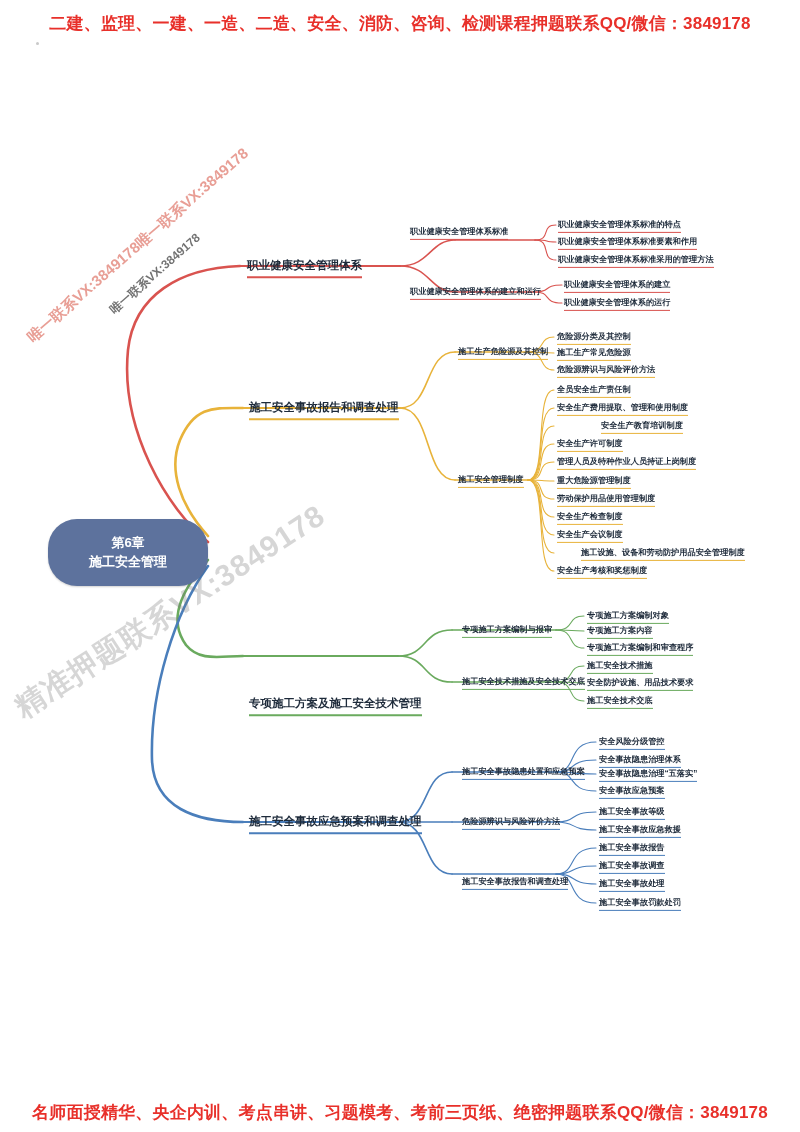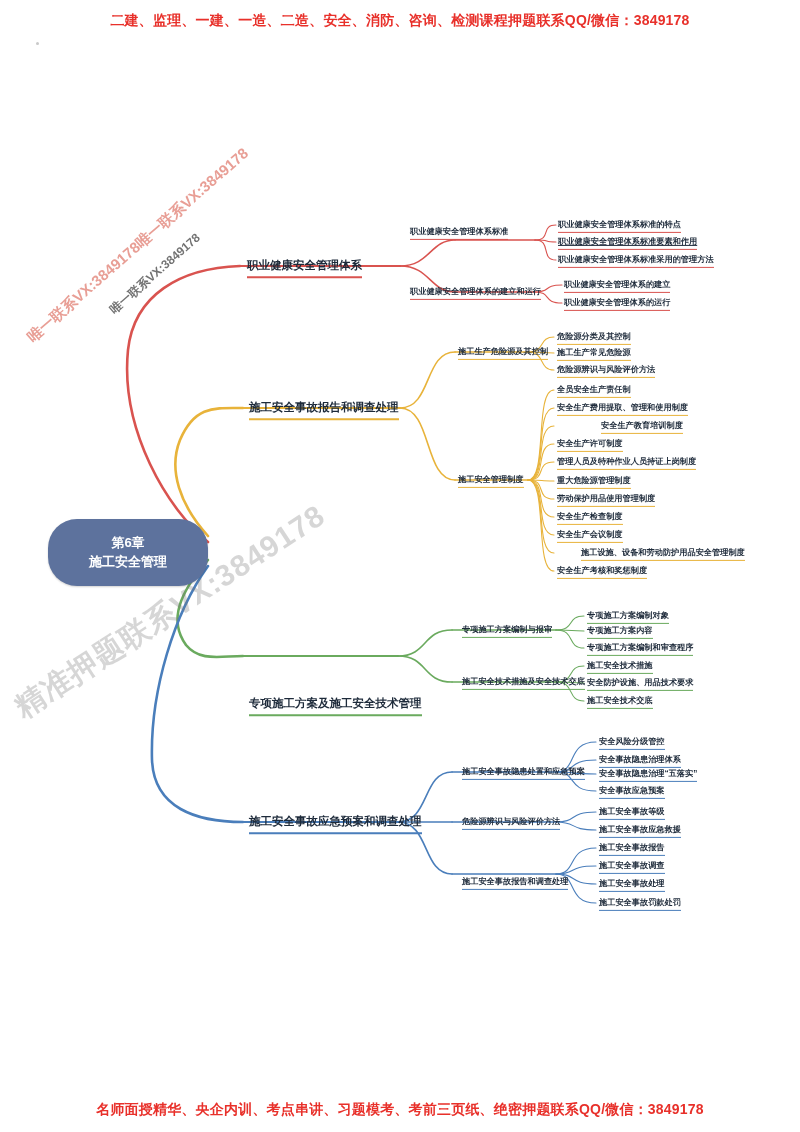--- a/index.html
+++ b/index.html
@@ -15,21 +15,21 @@
     font-family: "Liberation Sans", "DejaVu Sans", sans-serif;
   }
 
   .header-text, .footer-text {
     position: absolute;
     left: 0;
     width: 800px;
     text-align: center;
     color: #e8302a;
     font-weight: bold;
-    font-size: 14px;
+    font-size: 17px;
     letter-spacing: 0.2px;
     white-space: nowrap;
   }
   .header-text { top: 12px; }
   .footer-text { top: 1101px; }
 
   .canvas {
     position: absolute;
     left: 0; top: 0;
     width: 800px;
@@ -200,21 +200,21 @@
 
 <div class="root-node">
   <span>第6章</span>
   <span>施工安全管理</span>
 </div>
 
 <div class="node lvl1" style="--bc:#d9534f; left:247px; top:266px;">职业健康安全管理体系</div>
 <div class="node lvl2" style="--bc:#d9534f; left:410px; top:232px;">职业健康安全管理体系标准</div>
 <div class="node lvl2" style="--bc:#d9534f; left:410px; top:292px;">职业健康安全管理体系的建立和运行</div>
 <div class="node lvl3" style="--bc:#d9534f; left:558px; top:225px;">职业健康安全管理体系标准的特点</div>
-<div class="node lvl3" style="--bc:#d9534f; left:558px; top:242px;text-decoration:underline;">职业健康安全管理体系标准要素和作用</div>
+<div class="node lvl3" style="--bc:#d9534f; left:558px; top:242px;">职业健康安全管理体系标准要素和作用</div>
 <div class="node lvl3" style="--bc:#d9534f; left:558px; top:260px;">职业健康安全管理体系标准采用的管理方法</div>
 <div class="node lvl3" style="--bc:#d9534f; left:564px; top:285px;text-align:right;">职业健康安全管理体系的建立</div>
 <div class="node lvl3" style="--bc:#d9534f; left:564px; top:303px;">职业健康安全管理体系的运行</div>
 
 <div class="node lvl1" style="--bc:#e8b33a; left:249px; top:408px;">施工安全事故报告和调查处理</div>
 <div class="node lvl2" style="--bc:#e8b33a; left:458px; top:352px;">施工生产危险源及其控制</div>
 <div class="node lvl2" style="--bc:#e8b33a; left:458px; top:480px;">施工安全管理制度</div>
 <div class="node lvl3" style="--bc:#e8b33a; left:557px; top:337px;">危险源分类及其控制</div>
 <div class="node lvl3" style="--bc:#e8b33a; left:557px; top:353px;">施工生产常见危险源</div>
 <div class="node lvl3" style="--bc:#e8b33a; left:557px; top:370px;">危险源辨识与风险评价方法</div>

